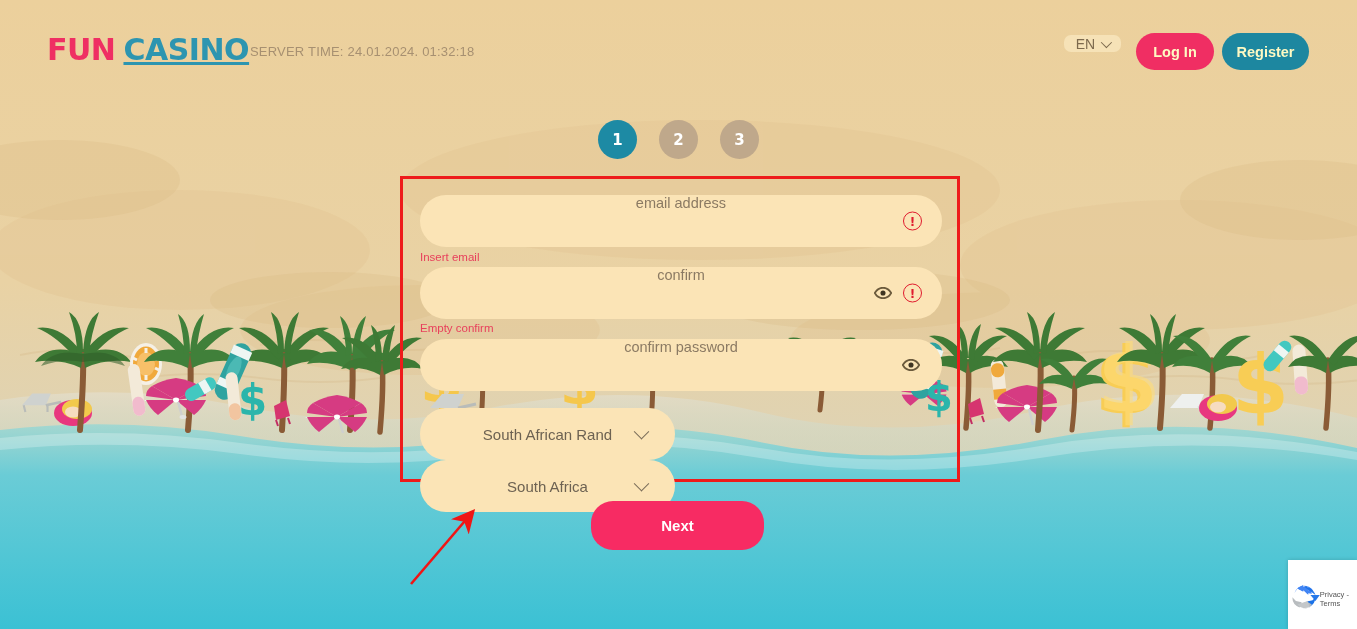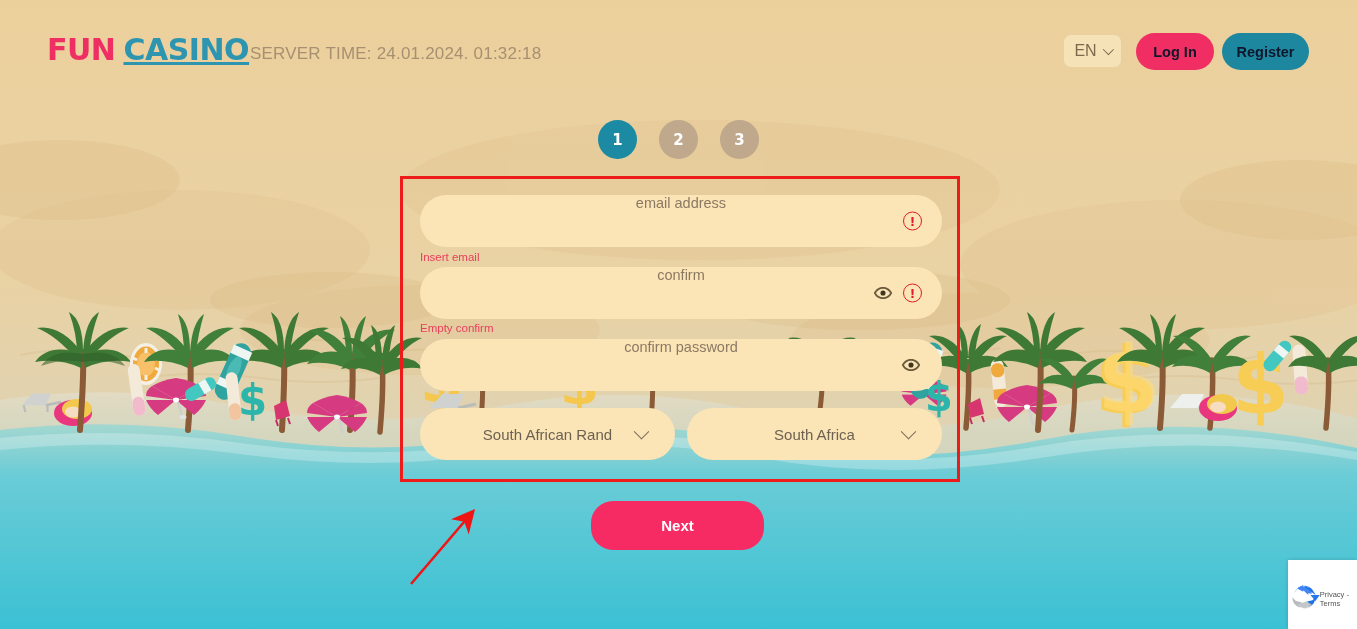--- a/index.html
+++ b/index.html
@@ -29,35 +29,35 @@
   }
   .logo {
     position:absolute; left:47px; top:32px;
     font-size: 30px; font-weight: bold; letter-spacing: -0.5px;
     font-family: "DejaVu Sans", sans-serif;
   }
   .logo .fun { color:#ef2f63; }
   .logo .casino { color:#2d95b0; margin-left:8px;text-decoration:underline; }
   .server-time {
     position:absolute; left:250px; top:44px;
-    font-size:17px; color:#a79071; letter-spacing:0.2px;
+    font-size:13px; color:#a79071; letter-spacing:0.2px;
     font-family: "Liberation Sans", sans-serif;
   }
   .lang-select {
     position:absolute; left:1064px; top:35px;
-    width:57px; height:32px;
+    width:57px; height:17px;
     background:#f6e2b7; border-radius:7px;
     display:flex; align-items:center; justify-content:center; gap:6px;
-    color:#7d6a4e; font-size:16px; cursor:pointer;
+    color:#7d6a4e; font-size:14px; cursor:pointer;
   }
   .lang-select .chev { width:8px; height:8px; border-right:1.6px solid #7d6a4e; border-bottom:1.6px solid #7d6a4e; transform:rotate(45deg) translateY(-2px); }
   .btn-login, .btn-register {
     position:absolute; top:33px; height:37px;
     border-radius:19px; border:none; cursor:pointer;
-    color:#0f172a; font-size:14.5px; font-weight:bold;
+    color:#fef9c3; font-size:14.5px; font-weight:bold;
     display:flex; align-items:center; justify-content:center;
     font-family:"Liberation Sans", sans-serif;
   }
   .btn-login { left:1136px; width:78px; background:#f02e63; }
   .btn-register { left:1222px; width:87px; background:#1d87a0; }
 
   
   .steps {
     position:absolute; left:0; top:120px; width:100%;
     display:flex; justify-content:center; gap:22px; z-index:18;
@@ -109,21 +109,21 @@
   }
   .eye-icon {
     position:absolute; top:50%; transform:translateY(-50%);
     width:18px; height:12px; cursor:pointer;
   }
   .eye-with-err { right:50px; }
   .eye-alone { right:22px; }
 
   .selects {
     position:absolute; left:17px; top:229px;
-    width:522px; display:flex; gap:12px;
+    width:522px; display:flex; flex-direction:column;
   }
   .select-box {
     height:52px; background:#fbe4b6; border-radius:26px;
     display:flex; align-items:center; justify-content:center;
     position:relative; cursor:pointer;
   }
   #s-currency { width:255px; }
   #s-country  { width:255px; }
   .select-box .sel-text { color:#6d6252; font-size:15px; }
   .select-box .chev-dn {

